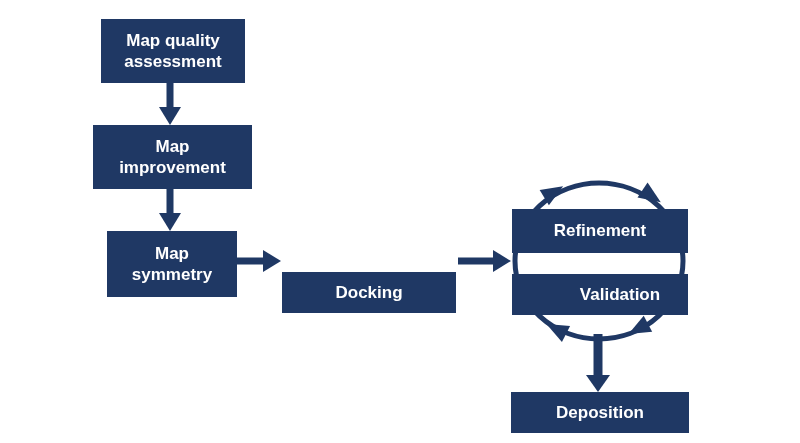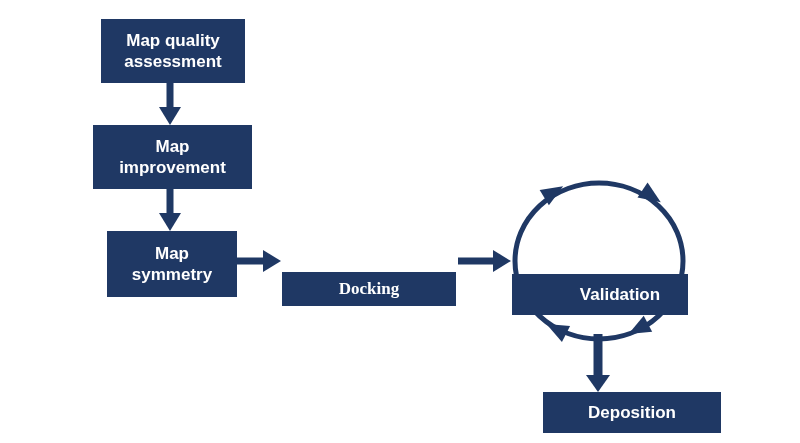--- a/index.html
+++ b/index.html
@@ -27,24 +27,24 @@
     display:flex;align-items:center;justify-content:center;
     text-align:center;
     font-weight:700;font-size:17px;line-height:1.25;
     box-sizing:border-box;
   }
   .node-label{white-space:pre-line;}
   #n-map-quality    {left:101px;top:19px; width:144px;height:64px;}
   #n-map-improvement{left:93px; top:125px;width:159px;height:64px;}
   #n-map-symmetry   {left:107px;top:231px;width:130px;height:66px;}
   #n-model-building {left:282px;top:210px;width:174px;height:42px;}
-  #n-docking        {left:282px;top:272px;width:174px;height:34px;font-family:Liberation Serif, serif;}
+  #n-docking        {left:282px;top:272px;width:174px;height:41px;}
   #n-refinement     {left:512px;top:209px;width:176px;height:44px;}
   #n-validation     {left:512px;top:274px;width:176px;height:41px;padding-left:40px;}
-  #n-deposition     {left:511px;top:392px;width:178px;height:41px;margin-left:32px;}
+  #n-deposition     {left:511px;top:392px;width:178px;height:41px;}
 </style>
 </head>
 <body>
 
 <div class="canvas">
 
   <svg class="layer" width="800" height="443" viewBox="0 0 800 443">
 
     <ellipse class="arrow-stroke" cx="599" cy="261" rx="84" ry="78" stroke-width="5"></ellipse>
     <polygon class="arrow-fill" points="13,0 -9,-9 -9,9" transform="translate(552,193) rotate(-31)"></polygon>
@@ -91,20 +91,23 @@
   <div class="node" id="n-map-symmetry">
     <span class="node-label">Map
 symmetry</span>
   </div>
 
 
   <div class="node" id="n-docking">
     <span class="node-label">Docking</span>
   </div>
 
+  <div class="node" id="n-refinement">
+    <span class="node-label">Refinement</span>
+  </div>
 
   <div class="node" id="n-validation">
     <span class="node-label">Validation</span>
   </div>
 
   <div class="node" id="n-deposition">
     <span class="node-label">Deposition</span>
   </div>
 
 </div>

